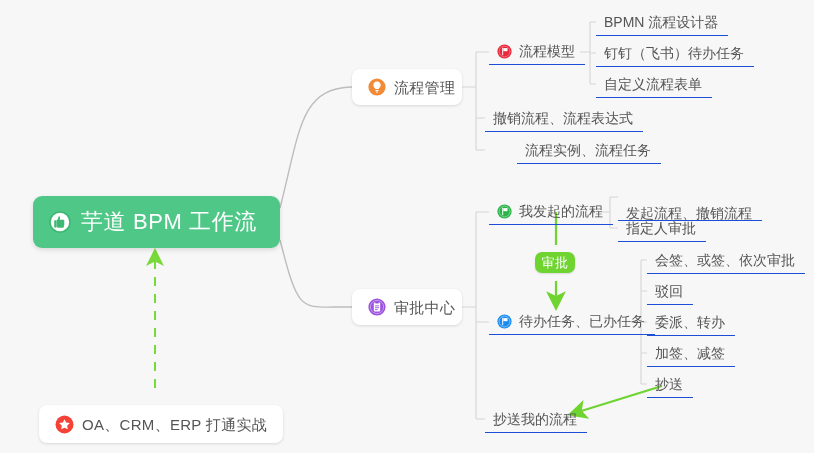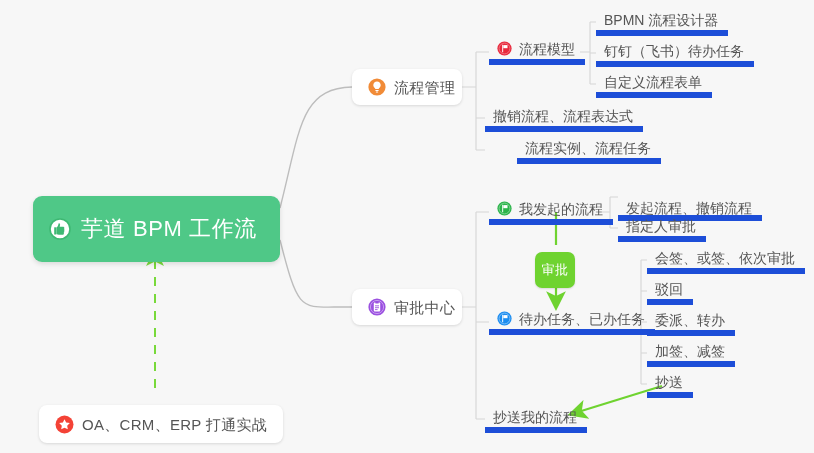--- a/index.html
+++ b/index.html
@@ -32,21 +32,21 @@
   .card .txt{
     color:#555;
     font-size:15px;
     line-height:1;
     letter-spacing:.3px;
   }
 
   
   #root-node{
     left:33px;top:196px;
-    width:247px;height:66px;
+    width:247px;height:52px;
     background:#4fc887;
     border-radius:9px;
     padding:0 16px;
     box-shadow:0 2px 5px rgba(0,0,0,.12);
   }
   #root-node .txt{
     color:#fff;font-size:22px;font-weight:400;letter-spacing:.6px;
   }
   #root-node .ico{margin-right:10px;}
 
@@ -61,21 +61,21 @@
     height:38px;padding:0 16px;
   }
   #note-node .txt{font-size:15px;color:#555;}
 
   
   .leaf{
     position:absolute;
     display:flex;align-items:center;
     white-space:nowrap;
     box-sizing:border-box;
-    border-bottom:6px solid #1d4ed8;
+    border-bottom:1px solid #1d4ed8;
     height:27px;
     padding:0 10px 0 8px;
     color:#555;
     font-size:14px;
   }
   .leaf .ico{flex:0 0 auto;margin-right:7px;display:block;}
   .leaf .t{line-height:1;}
 
   
   #leaf-model       {left:489px;top:38px;}
@@ -93,21 +93,21 @@
   #leaf-countersign {left:647px;top:247px;}
   #leaf-reject      {left:647px;top:278px;}
   #leaf-delegate    {left:647px;top:309px;}
   #leaf-addsign     {left:647px;top:340px;}
   #leaf-cc          {left:647px;top:371px;}
   #leaf-ccmine      {left:485px;top:406px;}
 
   
   #badge-approve{
     position:absolute;left:535px;top:252px;
-    width:40px;height:36px;
+    width:40px;height:21px;
     background:#6fd330;
     border-radius:7px;
     display:flex;align-items:center;justify-content:center;
     color:#fff;font-size:13px;letter-spacing:.5px;
     box-shadow:0 1px 2px rgba(0,0,0,.12);
   }
 </style>
 </head>
 <body>
 

